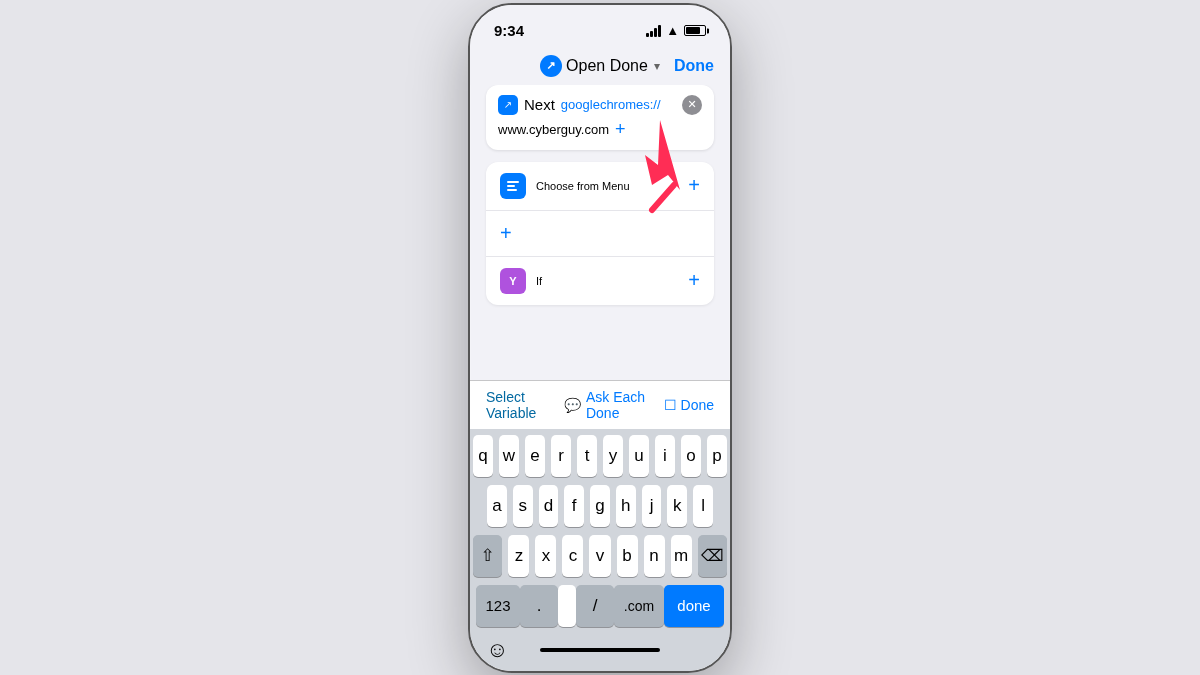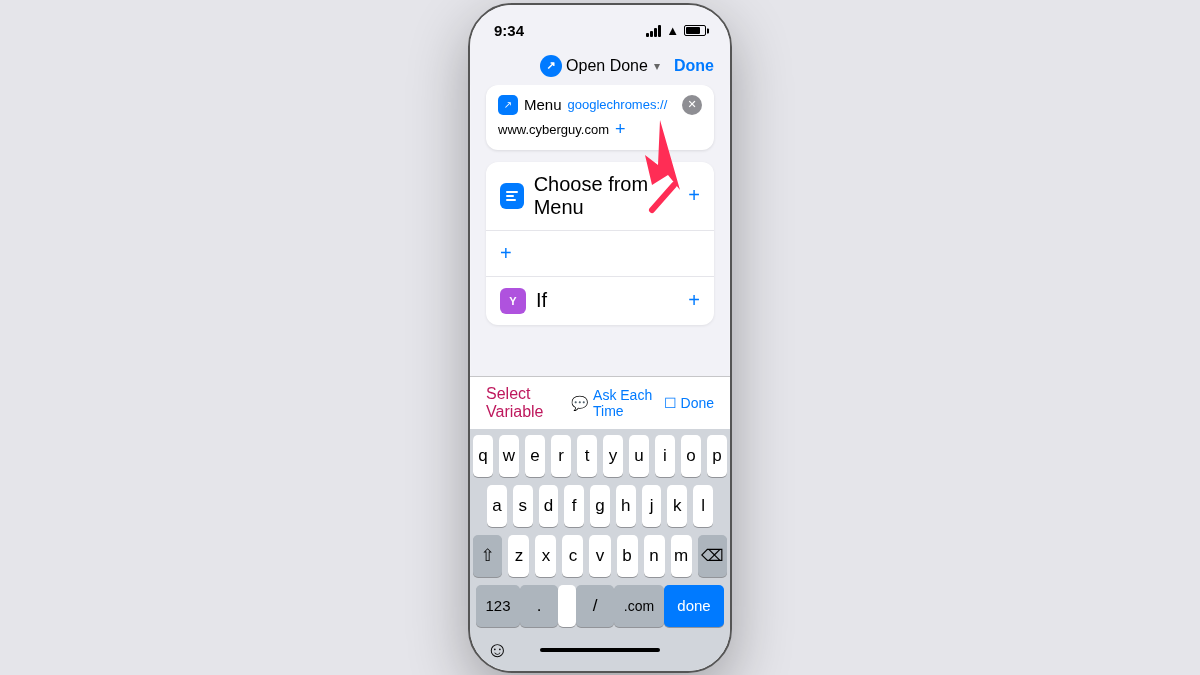--- a/index.html
+++ b/index.html
@@ -249,41 +249,41 @@
     }
     .action-icon-stop {
       background: #636366;
       color: white;
     }
     .action-icon-if {
       background: #af52de;
       color: white;
     }
     .action-text {
-      font-size: 20px;
+      font-size: 11px;
       color: #000;
     }
     .action-add {
       color: #007aff;
       font-size: 20px;
       font-weight: 300;
     }
 
     
     .keyboard-toolbar {
       background: #fff;
       display: flex;
       align-items: center;
       justify-content: space-between;
       padding: 8px 16px;
       border-top: 1px solid #c6c6c8;
     }
     .toolbar-btn {
-      font-size: 16px;
-      color: #be185d;
+      font-size: 14px;
+      color: #0369a1;
     }
     .toolbar-ask {
       display: flex;
       align-items: center;
       gap: 4px;
       font-size: 14px;
       color: #007aff;
     }
     .toolbar-done {
       display: flex;
@@ -489,21 +489,21 @@
     </div>
 
     <div class="scrollable-area">
 
       <div class="open-url-card">
         <div class="open-url-header">
           <div class="open-url-left">
             <div class="shortcut-icon-blue">
               <span>↗</span>
             </div>
-            <span class="open-label">Menu</span>
+            <span class="open-label">Next</span>
             <span class="url-text">googlechromes://</span>
           </div>
           <div class="close-btn">✕</div>
         </div>
         <div class="open-url-bottom">
           <span class="url-full">www.cyberguy.com</span>
           <span class="add-btn-small">+</span>
         </div>
       </div>
 
@@ -547,21 +547,21 @@
         </div>
 
       </div>
 
     </div>
 
     <div class="keyboard-toolbar">
       <span class="toolbar-btn">Select Variable</span>
       <div class="toolbar-ask">
         <span>💬</span>
-        <span>Ask Each Time</span>
+        <span>Ask Each Done</span>
       </div>
       <div class="toolbar-done">
         <span>☐</span>
         <span>Done</span>
       </div>
     </div>
 
     <div class="keyboard">
 
       <div class="keyboard-row">

